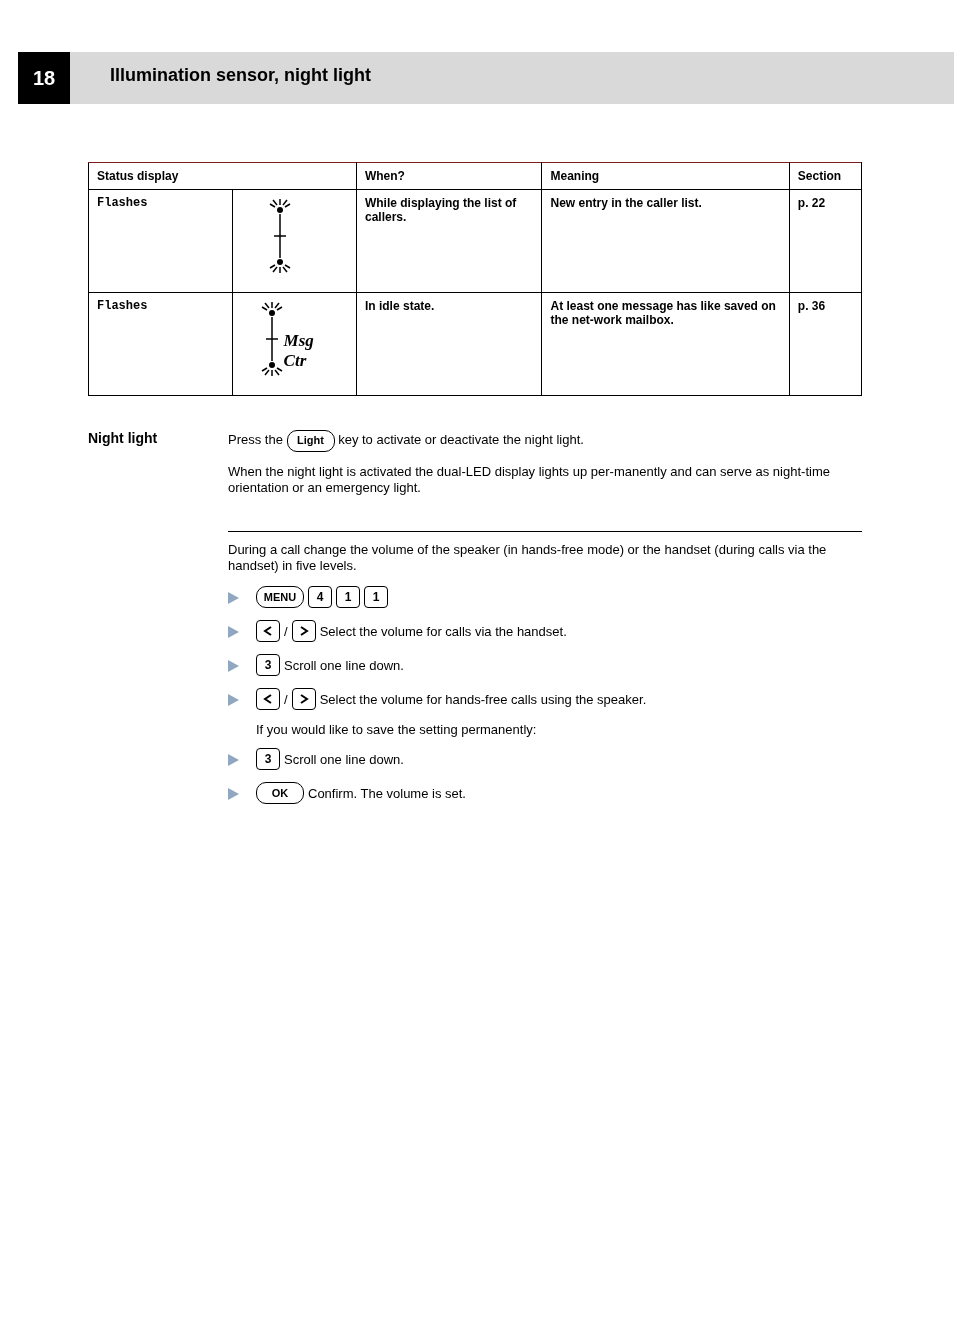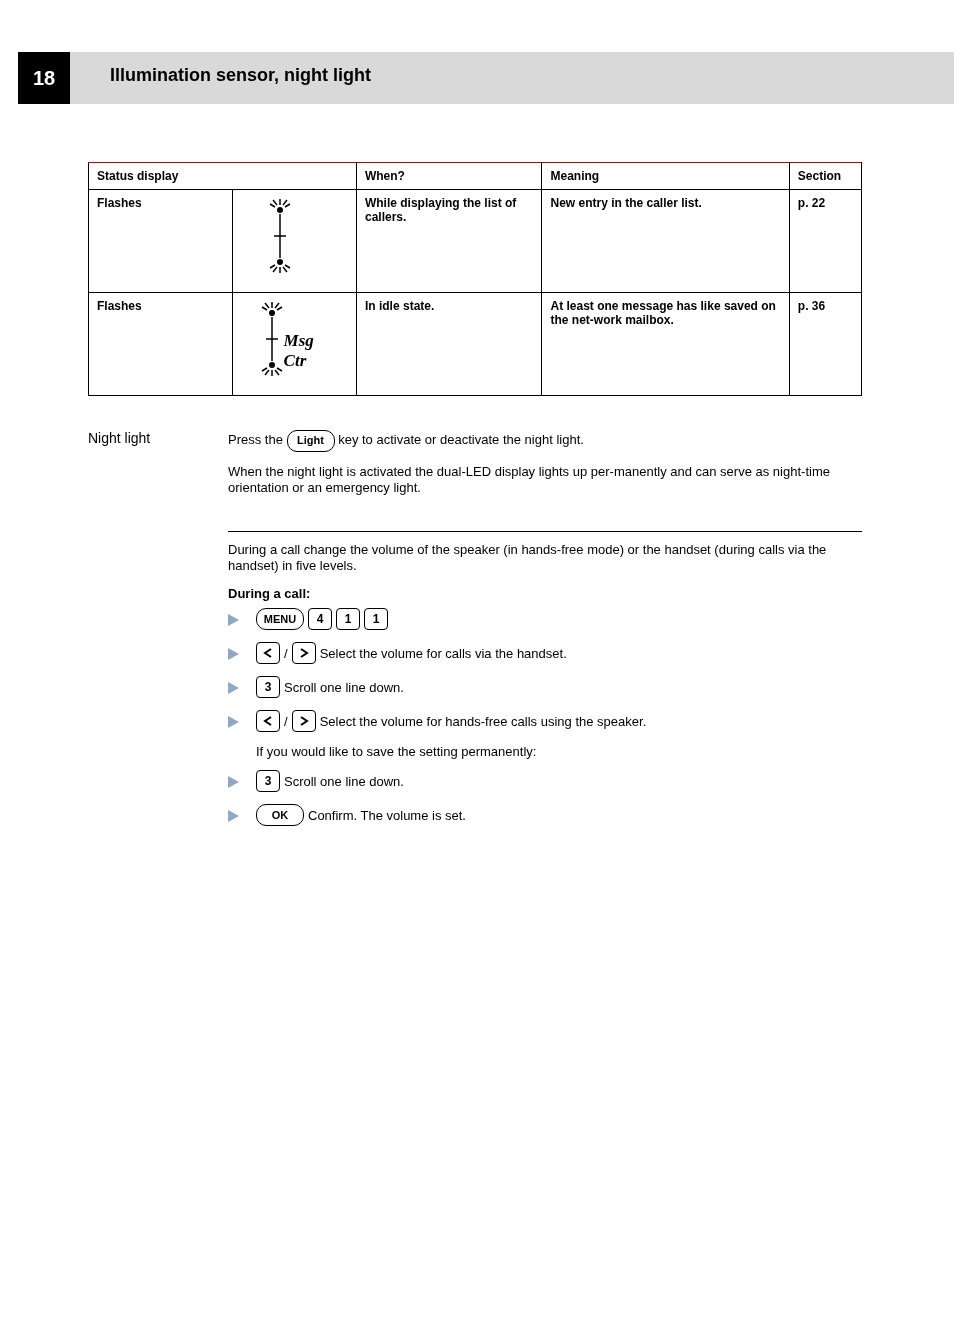--- a/index.html
+++ b/index.html
@@ -57,36 +57,36 @@
     vertical-align: top;
     text-align: left;
   }
   table.t tr.hr th, table.t tr.hr td {
     border-top: 1px solid #7f1d1d;
     border-bottom: 1px solid #000;
     font-weight: bold;
   }
   table.t tr.lastrow td { border-bottom: 1px solid #000; }
   table.t td.nb-col4 { border-left: none; }
-  .cell-flashtext { padding-top: 6px; }
+  .cell-flashtext { padding-top: 6px; font-family: Liberation Mono, monospace; }
 
   
   .flash-cluster {
     width: 90px; height: 90px; position: relative; margin: 0 auto;
   }
   .flash-cluster svg { position:absolute; }
   .flash-label {
     font-style: italic; font-weight: bold; font-family: Liberation Serif, serif;
     font-size: 17px;
   }
 
   
   .sub-wrap { margin-top: 34px; }
   .sub-left {
-    float: left; width: 130px; font-weight: normal; font-size: 14px;
+    float: left; width: 130px; font-weight: bold; font-size: 14px;
   }
   .sub-right { margin-left: 140px; }
   .hr { border: none; border-top: 1px solid #000; margin: 34px 0 10px 0; }
 
   .steps { margin-top: 6px; }
   .step-row { display: flex; align-items: flex-start; margin: 4px 0; min-height: 30px; }
   .step-arrow { width: 28px; display:flex; align-items:center; justify-content:flex-start; padding-top:6px;}
   .step-body { flex: 1; font-size: 13px; display:flex; align-items:center; flex-wrap: wrap; gap: 4px; }
   .step-body .txt { }
 
@@ -213,21 +213,20 @@
       <p class="p pmb">
         <span>Press the </span>
         <span class="key wide">Light</span>
         <span> key to activate or deactivate the night light.</span>
       </p>
       <p class="p">When the night light is activated the dual-LED display lights up per-manently and can serve as night-time orientation or an emergency light.</p>
 
       <hr class="hr">
 
       <p class="p pmb">During a call change the volume of the speaker (in hands-free mode) or the handset (during calls via the handset) in five levels.</p>
-      <p class="p" style="font-weight:bold; margin-bottom:6px;">During a call:</p>
 
       <div class="steps">
 
         <div class="step-row">
           <div class="step-arrow">
               <div class="tri"></div>
             </div>
           <div class="step-body">
             <span class="key wide">MENU</span>
             <span class="key">4</span>

